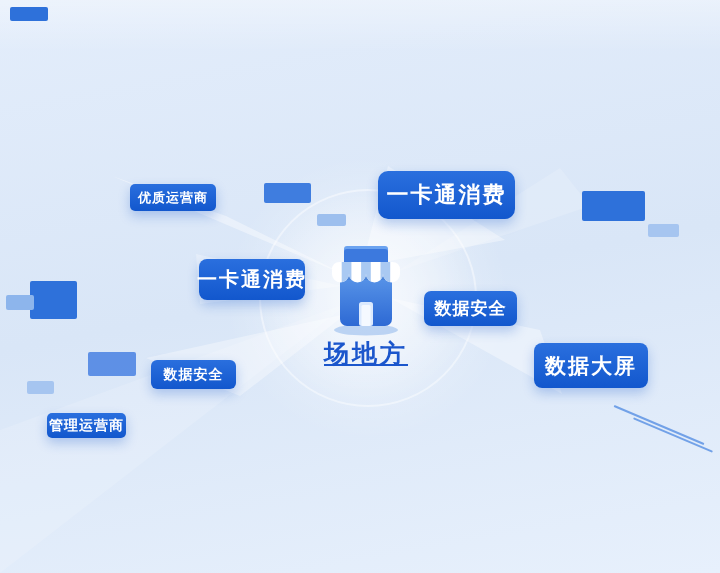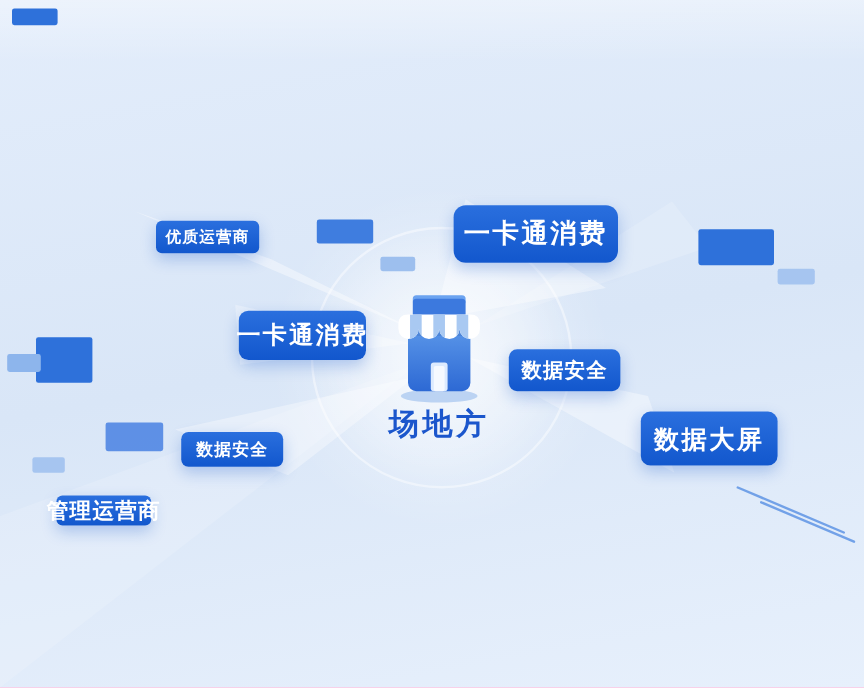--- a/index.html
+++ b/index.html
@@ -40,25 +40,25 @@
     background:linear-gradient(180deg,#2a6fde 0%,#1257cd 100%);
     box-shadow:0 5px 12px rgba(21,86,200,0.28);
     border-radius:6px;white-space:nowrap;
   }
   .n1{left:130px;top:184px;width:86px;height:27px;font-size:13px;border-radius:5px;}
   .n2{left:378px;top:171px;width:137px;height:48px;font-size:22px;border-radius:10px;letter-spacing:2px;}
   .n3{left:199px;top:259px;width:106px;height:41px;font-size:20px;border-radius:8px;letter-spacing:2px;}
   .n4{left:424px;top:291px;width:93px;height:35px;font-size:17px;border-radius:7px;}
   .n5{left:534px;top:343px;width:114px;height:45px;font-size:21px;border-radius:8px;letter-spacing:2px;}
   .n6{left:151px;top:360px;width:85px;height:29px;font-size:14px;border-radius:6px;}
-  .n7{left:47px;top:413px;width:79px;height:25px;font-size:18px;border-radius:5px;}
+  .n7{left:47px;top:413px;width:79px;height:25px;font-size:14px;border-radius:5px;}
   .center-icon{position:absolute;left:322px;top:244px;width:88px;height:92px;}
   .center-title{
     position:absolute;left:296px;top:337px;width:140px;text-align:center;
-    font-size:25px;font-weight:bold;color:#1b56cc;letter-spacing:3px;
+    font-size:25px;font-weight:bold;color:#1b56cc;letter-spacing:3px;text-decoration:underline;
   }
   .dline{position:absolute;height:2px;background:#5e94e4;border-radius:1px;transform:rotate(23deg);}
   .l1{left:610px;top:424px;width:98px;opacity:.85;}
   .l2{left:630px;top:434px;width:86px;opacity:.85;}
 </style>
 </head>
 <body>
 
 <div id="canvas">
 

